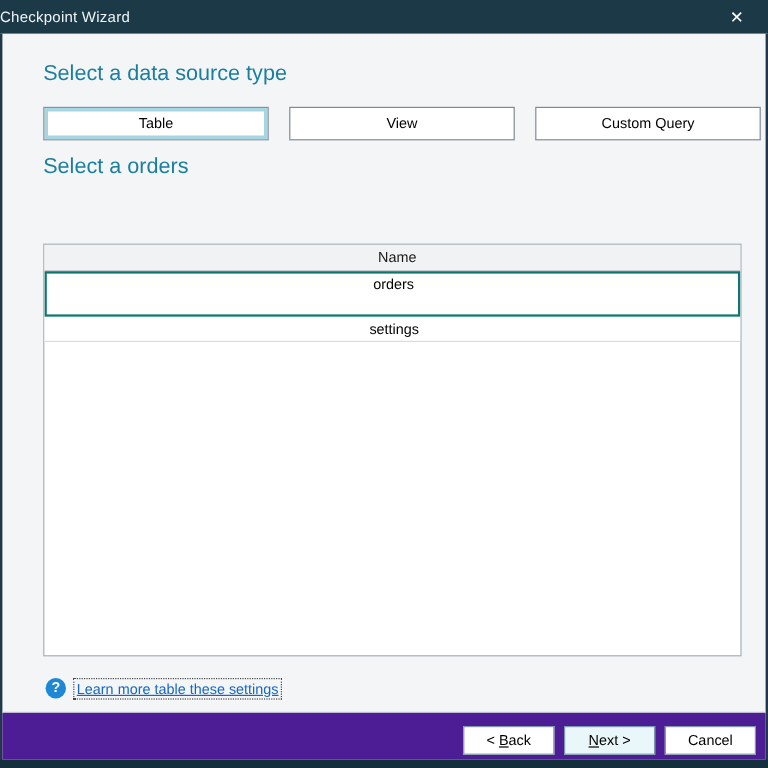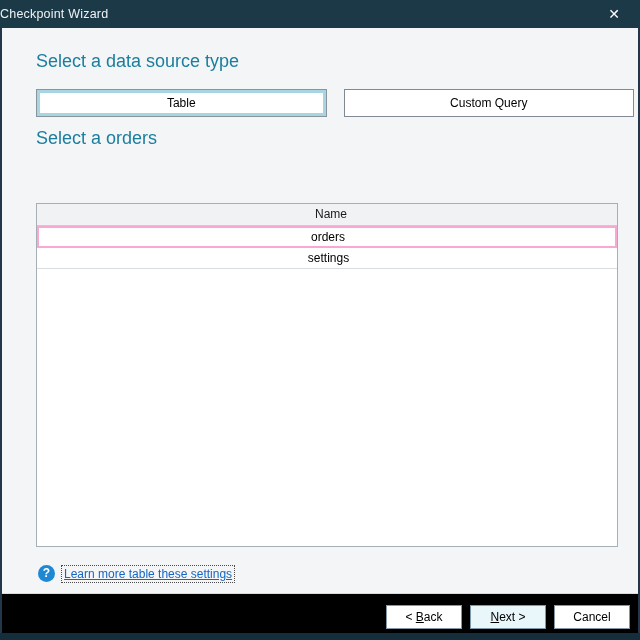--- a/index.html
+++ b/index.html
@@ -64,21 +64,21 @@
   }
   .grid-header {
     height:22px; background:#f1f2f4; border-bottom:1px solid #c9cdd1;
     font-size:12px; color:#1a1a1a; line-height:21px; padding-left:8px;
     cursor:pointer;
   }
   .grid-row {
     font-size:12px; color:#000; cursor:pointer; background:#fff;
   }
   .grid-row.selected {
-    height:22px; border:2px solid #f9a8d4; line-height:18px; padding-left:2px;
+    height:38px; border:2px solid #0f766e; line-height:18px; padding-left:2px;
   }
   .grid-row.plain {
     height:21px; border-bottom:1px solid #dadde0; line-height:20px; padding-left:3px;
   }
 
   
   .help-row {
     position:absolute; left:38px; top:565px; display:flex; align-items:center; gap:7px;
   }
   .help-icon {
@@ -91,21 +91,21 @@
     outline:1px dotted #4a4a4a; padding:1px 2px; cursor:pointer;
   }
 
   
   .footer-sep {
     position:absolute; left:2px; right:2px; top:593px; height:0;
     border-top:1px solid #d7dce0;
   }
   .footer {
     position:absolute; left:2px; right:2px; top:594px; height:39px;
-    background:#000000;
+    background:#4c1d95;
   }
   .footer-buttons {
     position:absolute; right:8px; top:11px; display:flex; gap:8px;
   }
   .dlg-btn {
     width:76px; height:24px; background:#ffffff; border:1px solid #8496a8;
     font-size:12px; color:#000; font-family:inherit; cursor:pointer;
     display:flex; align-items:center; justify-content:center;
   }
   .dlg-btn.default {
@@ -123,20 +123,21 @@
     <span class="close-btn">✕</span>
   </div>
 
   <div class="edge-left"></div>
   <div class="edge-right"></div>
 
   <div class="heading heading-source">Select a data source type</div>
 
   <div class="source-row">
     <button class="source-btn selected">Table</button>
+    <button class="source-btn">View</button>
     <button class="source-btn">Custom Query</button>
   </div>
 
   <div class="heading heading-table">Select a orders</div>
 
   <div class="grid">
     <div class="grid-header">Name</div>
     <div class="grid-row selected">orders</div>
     <div class="grid-row plain">settings</div>
   </div>

